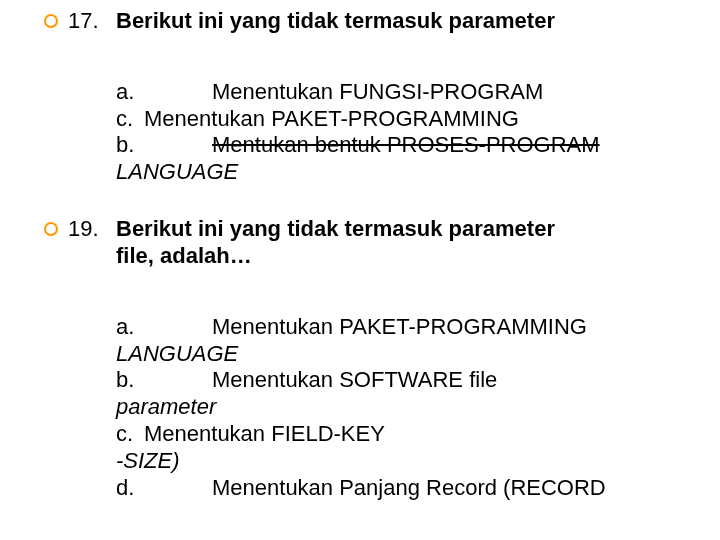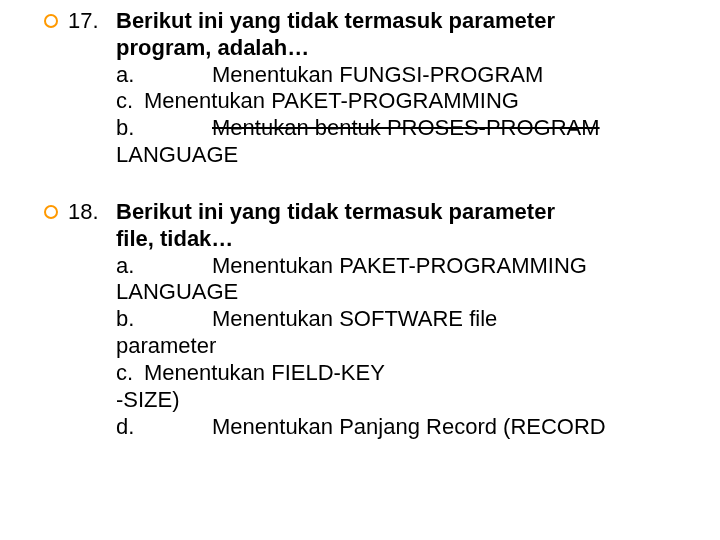--- a/index.html
+++ b/index.html
@@ -41,71 +41,72 @@
     white-space: nowrap;
   }
   .qtext {
     margin-left: 92px;
     margin-right: 20px;
     font-weight: bold;
   }
   .opts {
     margin-left: 92px;
     margin-right: 20px;
+    margin-top: 44px;
   }
   .opt-line {
     position: relative;
   }
   .lbl {
     display: inline-block;
     width: 96px;
     vertical-align: top;
   }
   .lbl-short {
     display: inline-block;
     width: 28px;
     vertical-align: top;
   }
   .strike {
     text-decoration: line-through;
     text-decoration-thickness: 2px;
   }
   .cont {
     margin-left: 0;
+    font-style: italic;
   }
 </style>
 </head>
 <body>
 
 <div class="page">
 
   <div class="qblock">
     <span class="bullet" style="top:6px;"></span>
     <span class="qnum">17.</span>
     <div class="qtext">Berikut ini yang tidak termasuk parameter</div>
-    <div class="qtext">program, adalah…</div>
     <div class="opts">
       <div class="opt-line">
         <span class="lbl">a.</span><span>Menentukan FUNGSI-PROGRAM</span>
       </div>
       <div class="opt-line">
         <span class="lbl-short">c.</span><span>Menentukan PAKET-PROGRAMMING</span>
       </div>
       <div class="opt-line">
         <span class="strike"><span class="lbl">b.</span><span>Mentukan bentuk PROSES-PROGRAM</span></span>
       </div>
       <div class="opt-line cont">LANGUAGE</div>
     </div>
   </div>
 
   <div class="qblock">
     <span class="bullet" style="top:6px;"></span>
-    <span class="qnum">18.</span>
+    <span class="qnum">19.</span>
     <div class="qtext">Berikut ini yang tidak termasuk parameter</div>
-    <div class="qtext">file, tidak…</div>
+    <div class="qtext">file, adalah…</div>
     <div class="opts">
       <div class="opt-line">
         <span class="lbl">a.</span><span>Menentukan PAKET-PROGRAMMING</span>
       </div>
       <div class="opt-line cont">LANGUAGE</div>
       <div class="opt-line">
         <span class="lbl">b.</span><span>Menentukan SOFTWARE file</span>
       </div>
       <div class="opt-line cont">parameter</div>
       <div class="opt-line">

